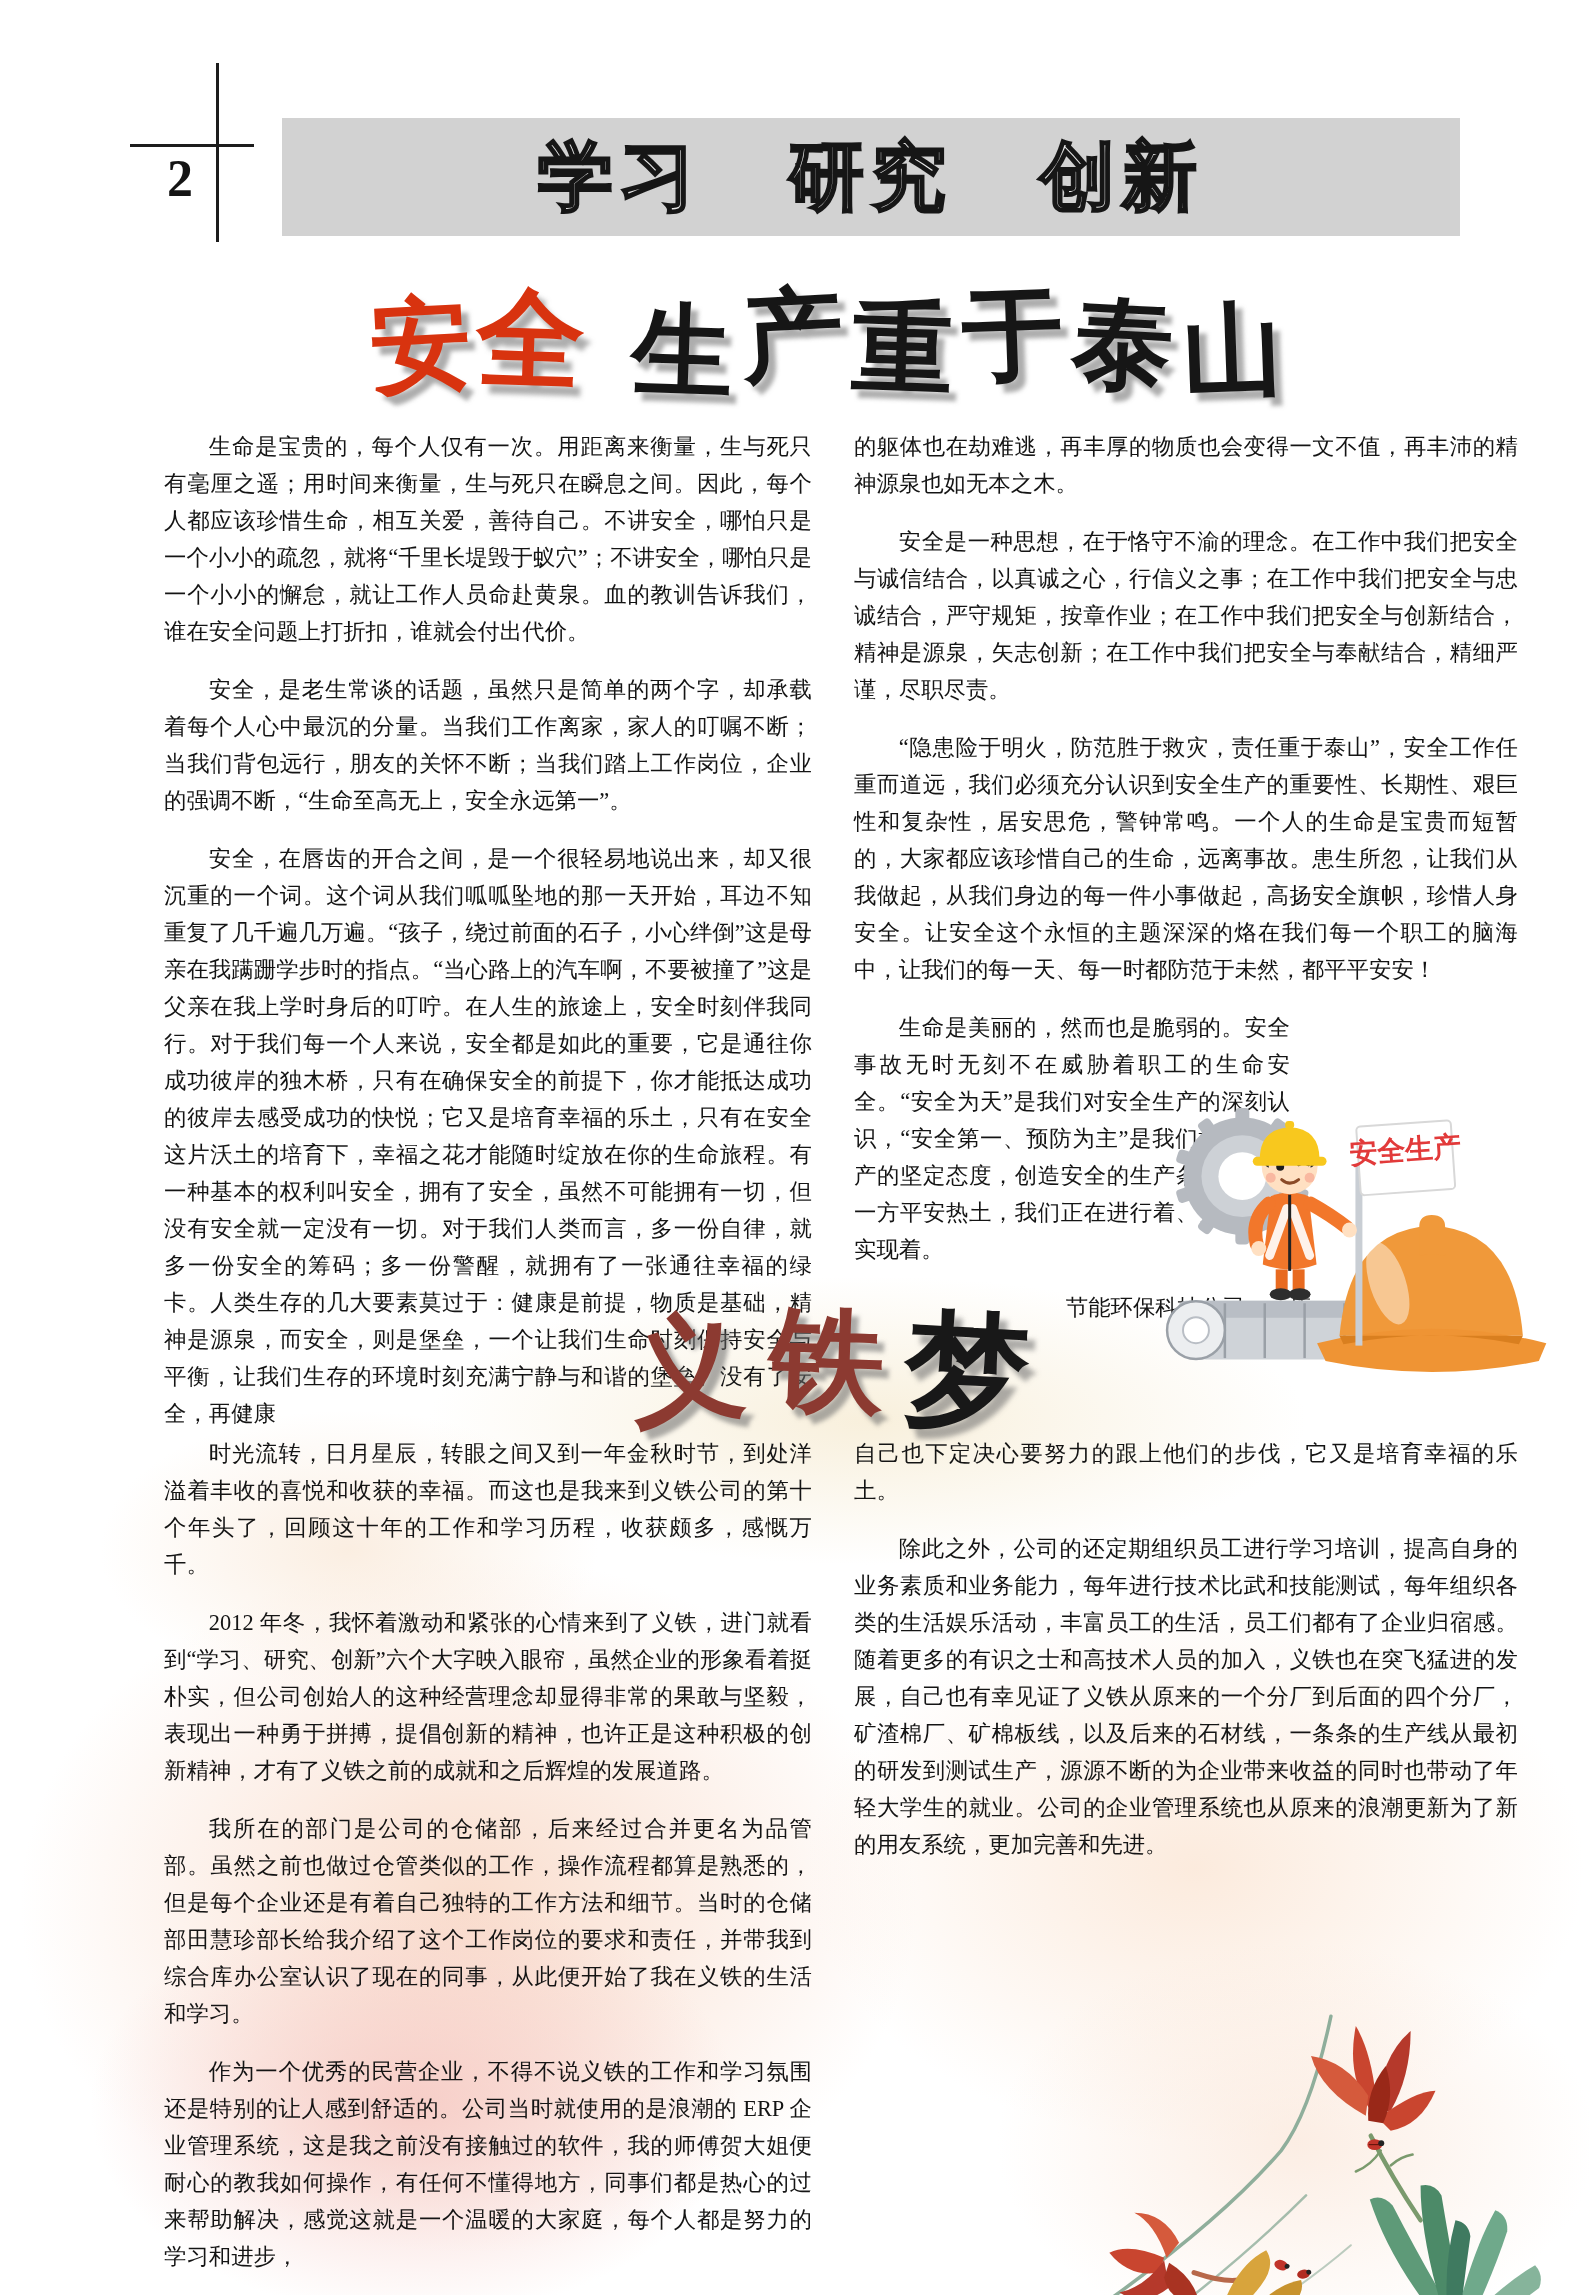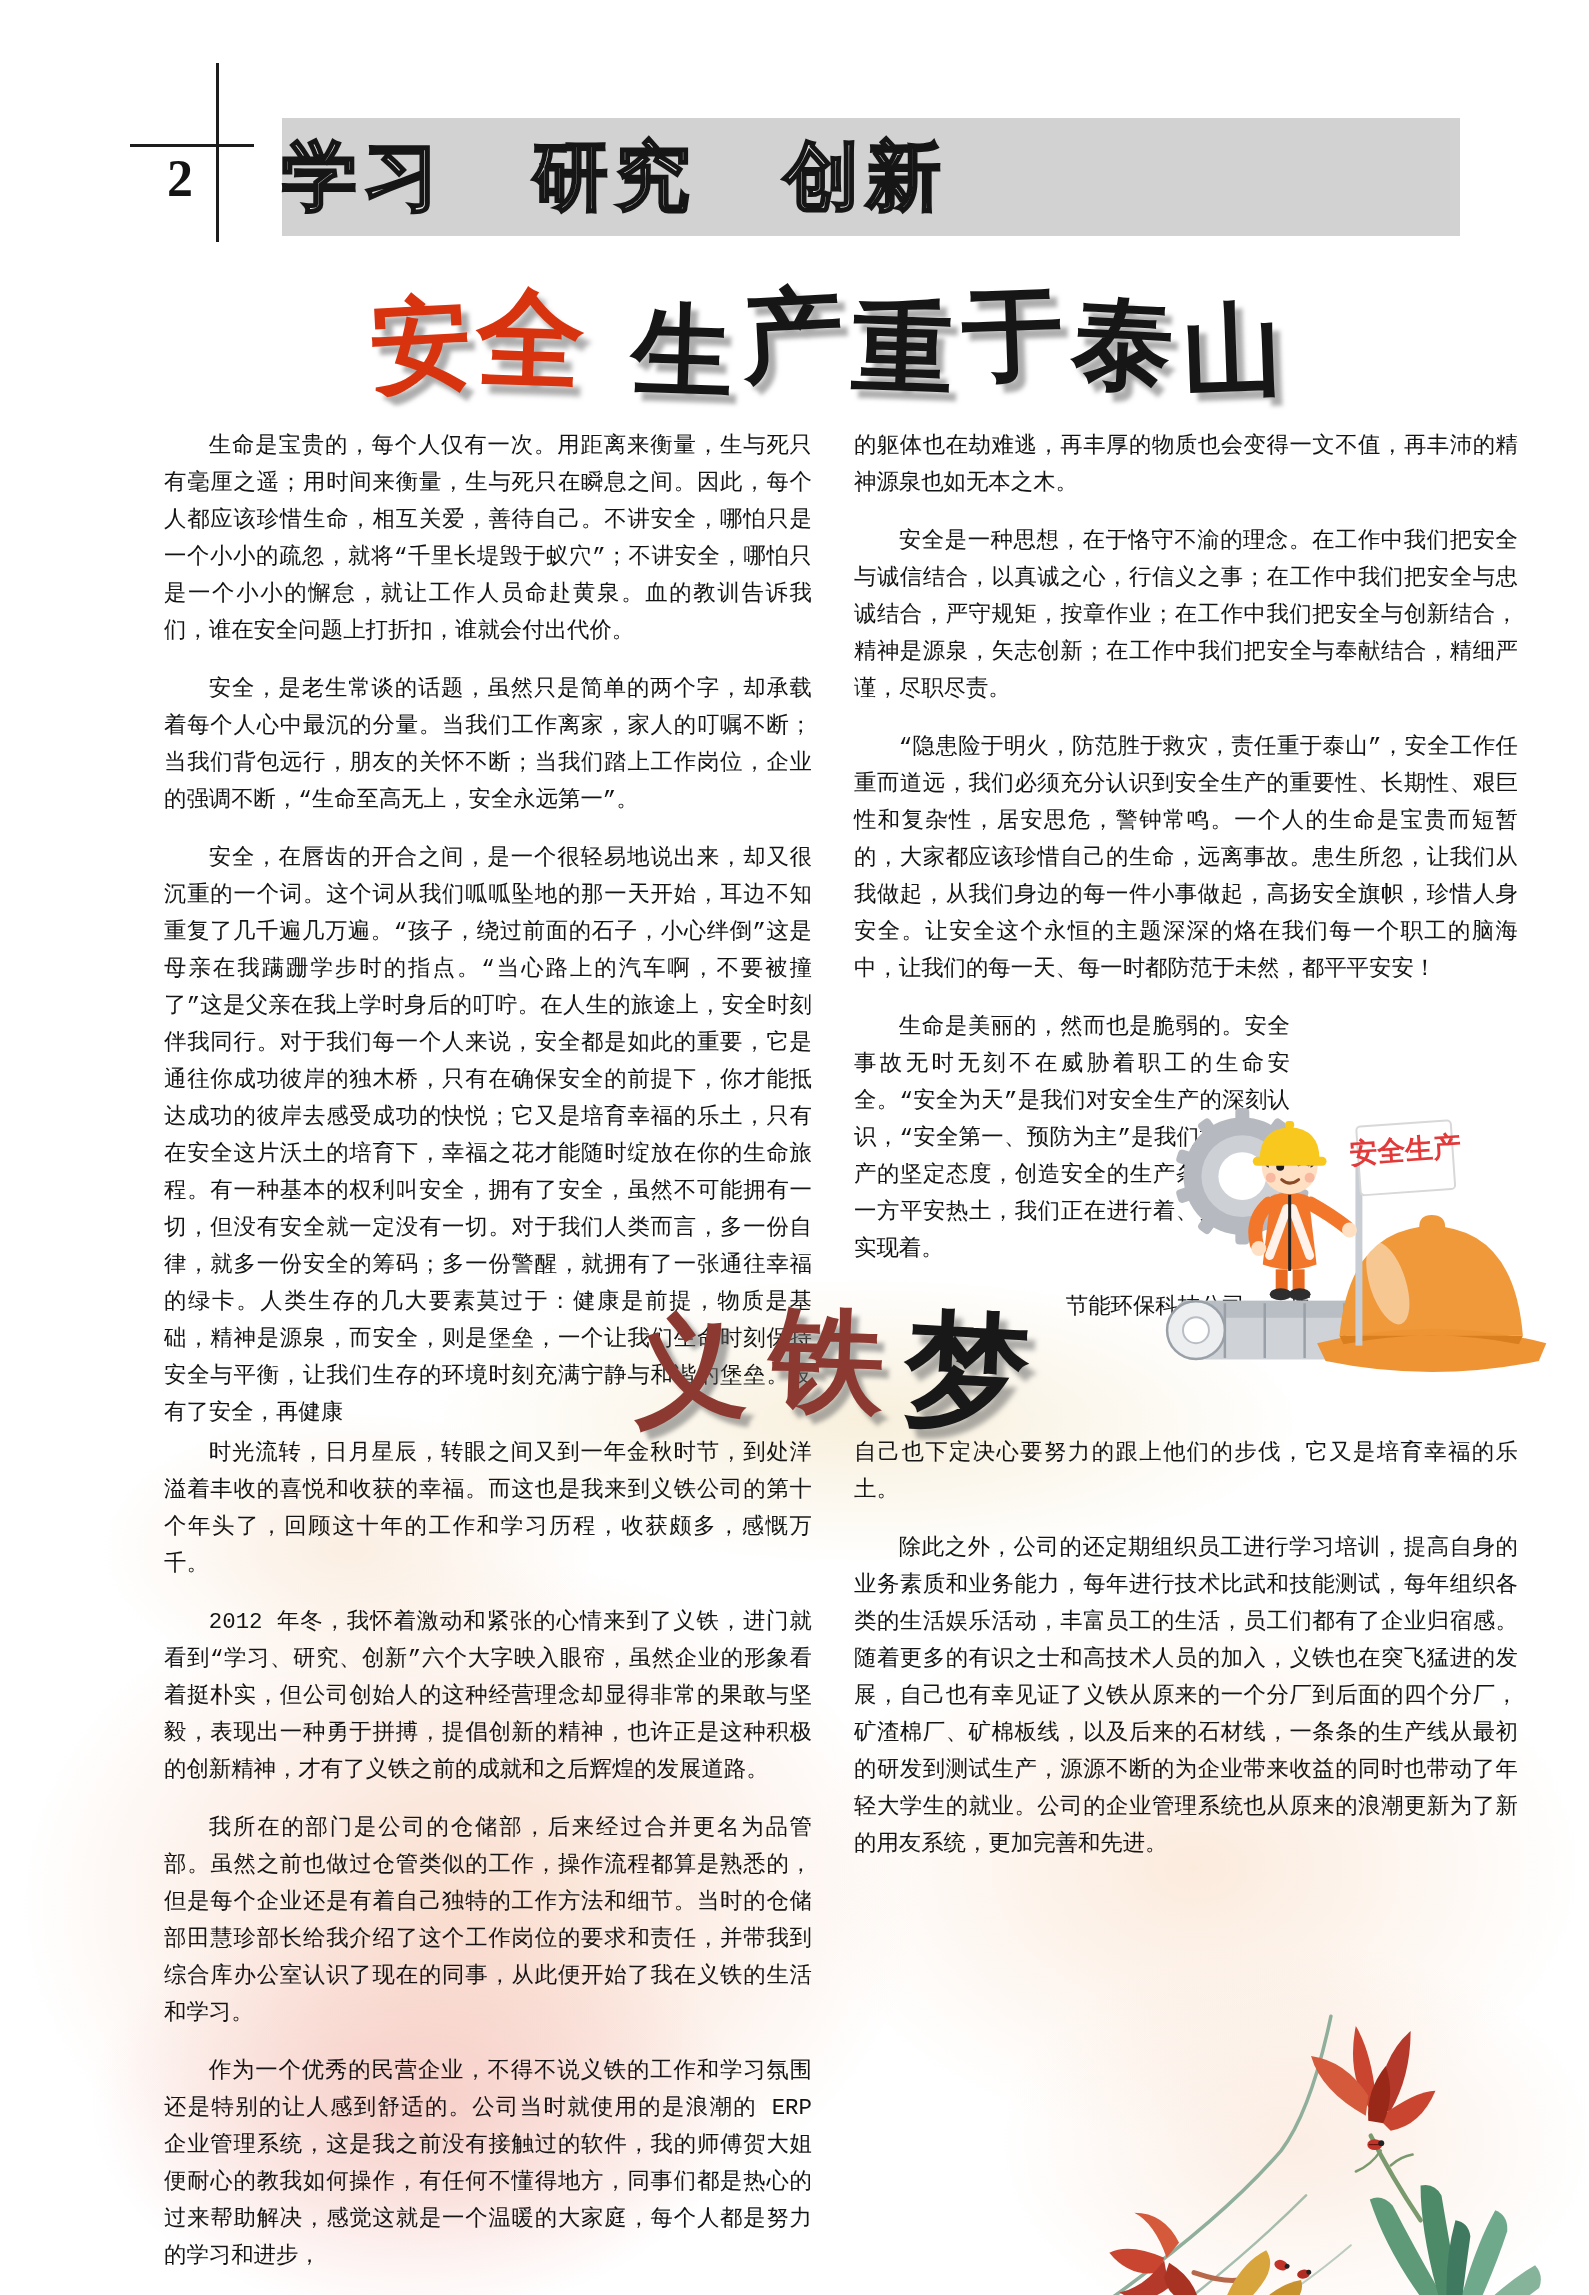--- a/index.html
+++ b/index.html
@@ -19,21 +19,21 @@
          background:radial-gradient(closest-side,rgba(249,231,213,.7),rgba(249,231,213,0));}
   .wash6{left:997px;top:1943px;width:598px;height:399px;
          background:radial-gradient(closest-side,rgba(249,223,205,.55),rgba(249,223,205,0));}
   
   .crop-v{position:absolute;left:216px;top:63px;width:3px;height:179px;background:#1c1c1c;z-index:2;}
   .crop-h{position:absolute;left:130px;top:144px;width:124px;height:3px;background:#1c1c1c;z-index:2;}
   .folio{position:absolute;left:167px;top:149px;font-family:"Liberation Serif",serif;
          font-weight:bold;font-size:52px;z-index:2;}
   
   .banner{position:absolute;left:282px;top:118px;width:1178px;height:118px;background:#d2d2d2;
-          display:flex;align-items:center;gap:87px;z-index:1;}
+          display:flex;align-items:center;justify-content:center;gap:87px;z-index:1;}
   .banner .word{font-family:"Liberation Sans","DejaVu Sans",sans-serif;font-weight:bold;
           font-size:75px;letter-spacing:7px;color:#e9e9e9;-webkit-text-stroke:2.5px #161616;
           text-shadow:0 0 1px #161616;}
   
   .calli{position:absolute;left:164px;width:1325px;text-align:center;white-space:nowrap;z-index:1;}
   .calli .seg{display:inline-block;}
   .calli .ch{display:inline-block;font-family:"DejaVu Serif","Liberation Serif",serif;font-weight:bold;
              line-height:1;text-shadow:7.5px 8.5px 4.5px rgba(105,105,105,.55);}
   .t1{top:290px;}
   .t1 .ch{font-size:101px;letter-spacing:0;margin:0 4.5px;}
@@ -56,21 +56,21 @@
   .t2 .red .ch:nth-child(2){transform:translateY(-3px) rotate(2deg);}
   .t2 .blk .ch:nth-child(1){transform:translateY(7px) rotate(3deg) scale(1.1);}
   
   .cols{position:absolute;left:164px;width:1325px;z-index:1;}
   .cols-a1{top:428px;}
   .cols-a2{top:1435px;}
   .col{position:absolute;top:0;}
   .col-l{left:0;width:648px;}
   .col-r{left:690px;width:664px;}
   .col p{margin:0 0 21px 0;font-size:22.4px;line-height:37px;text-align:justify;
-         text-indent:2em;word-break:break-all;color:#141414;font-family:Liberation Mono, monospace;}
+         text-indent:2em;word-break:break-all;color:#141414;}
   .col p.noind{text-indent:0;}
   .sig{font-size:25px;line-height:35px;text-indent:0;margin:14px 0 0 0;white-space:pre;}
   .sig-a1{padding-left:167px;}
   .sig-a2{padding-left:117px;margin-top:59px;}
   
   .worker-box{float:right;width:214px;height:279px;margin:80px 0 10px 14px;position:relative;}
   .worker-box svg{position:absolute;left:-164px;top:-5px;width:394px;height:299px;overflow:visible;}
   .flower-box{float:right;width:232px;height:279px;margin:117px 0 0 15px;position:relative;}
   .flower-box svg{position:absolute;left:-214px;top:-15px;width:488px;height:379px;overflow:visible;}
   .wrapzone{position:relative;}

